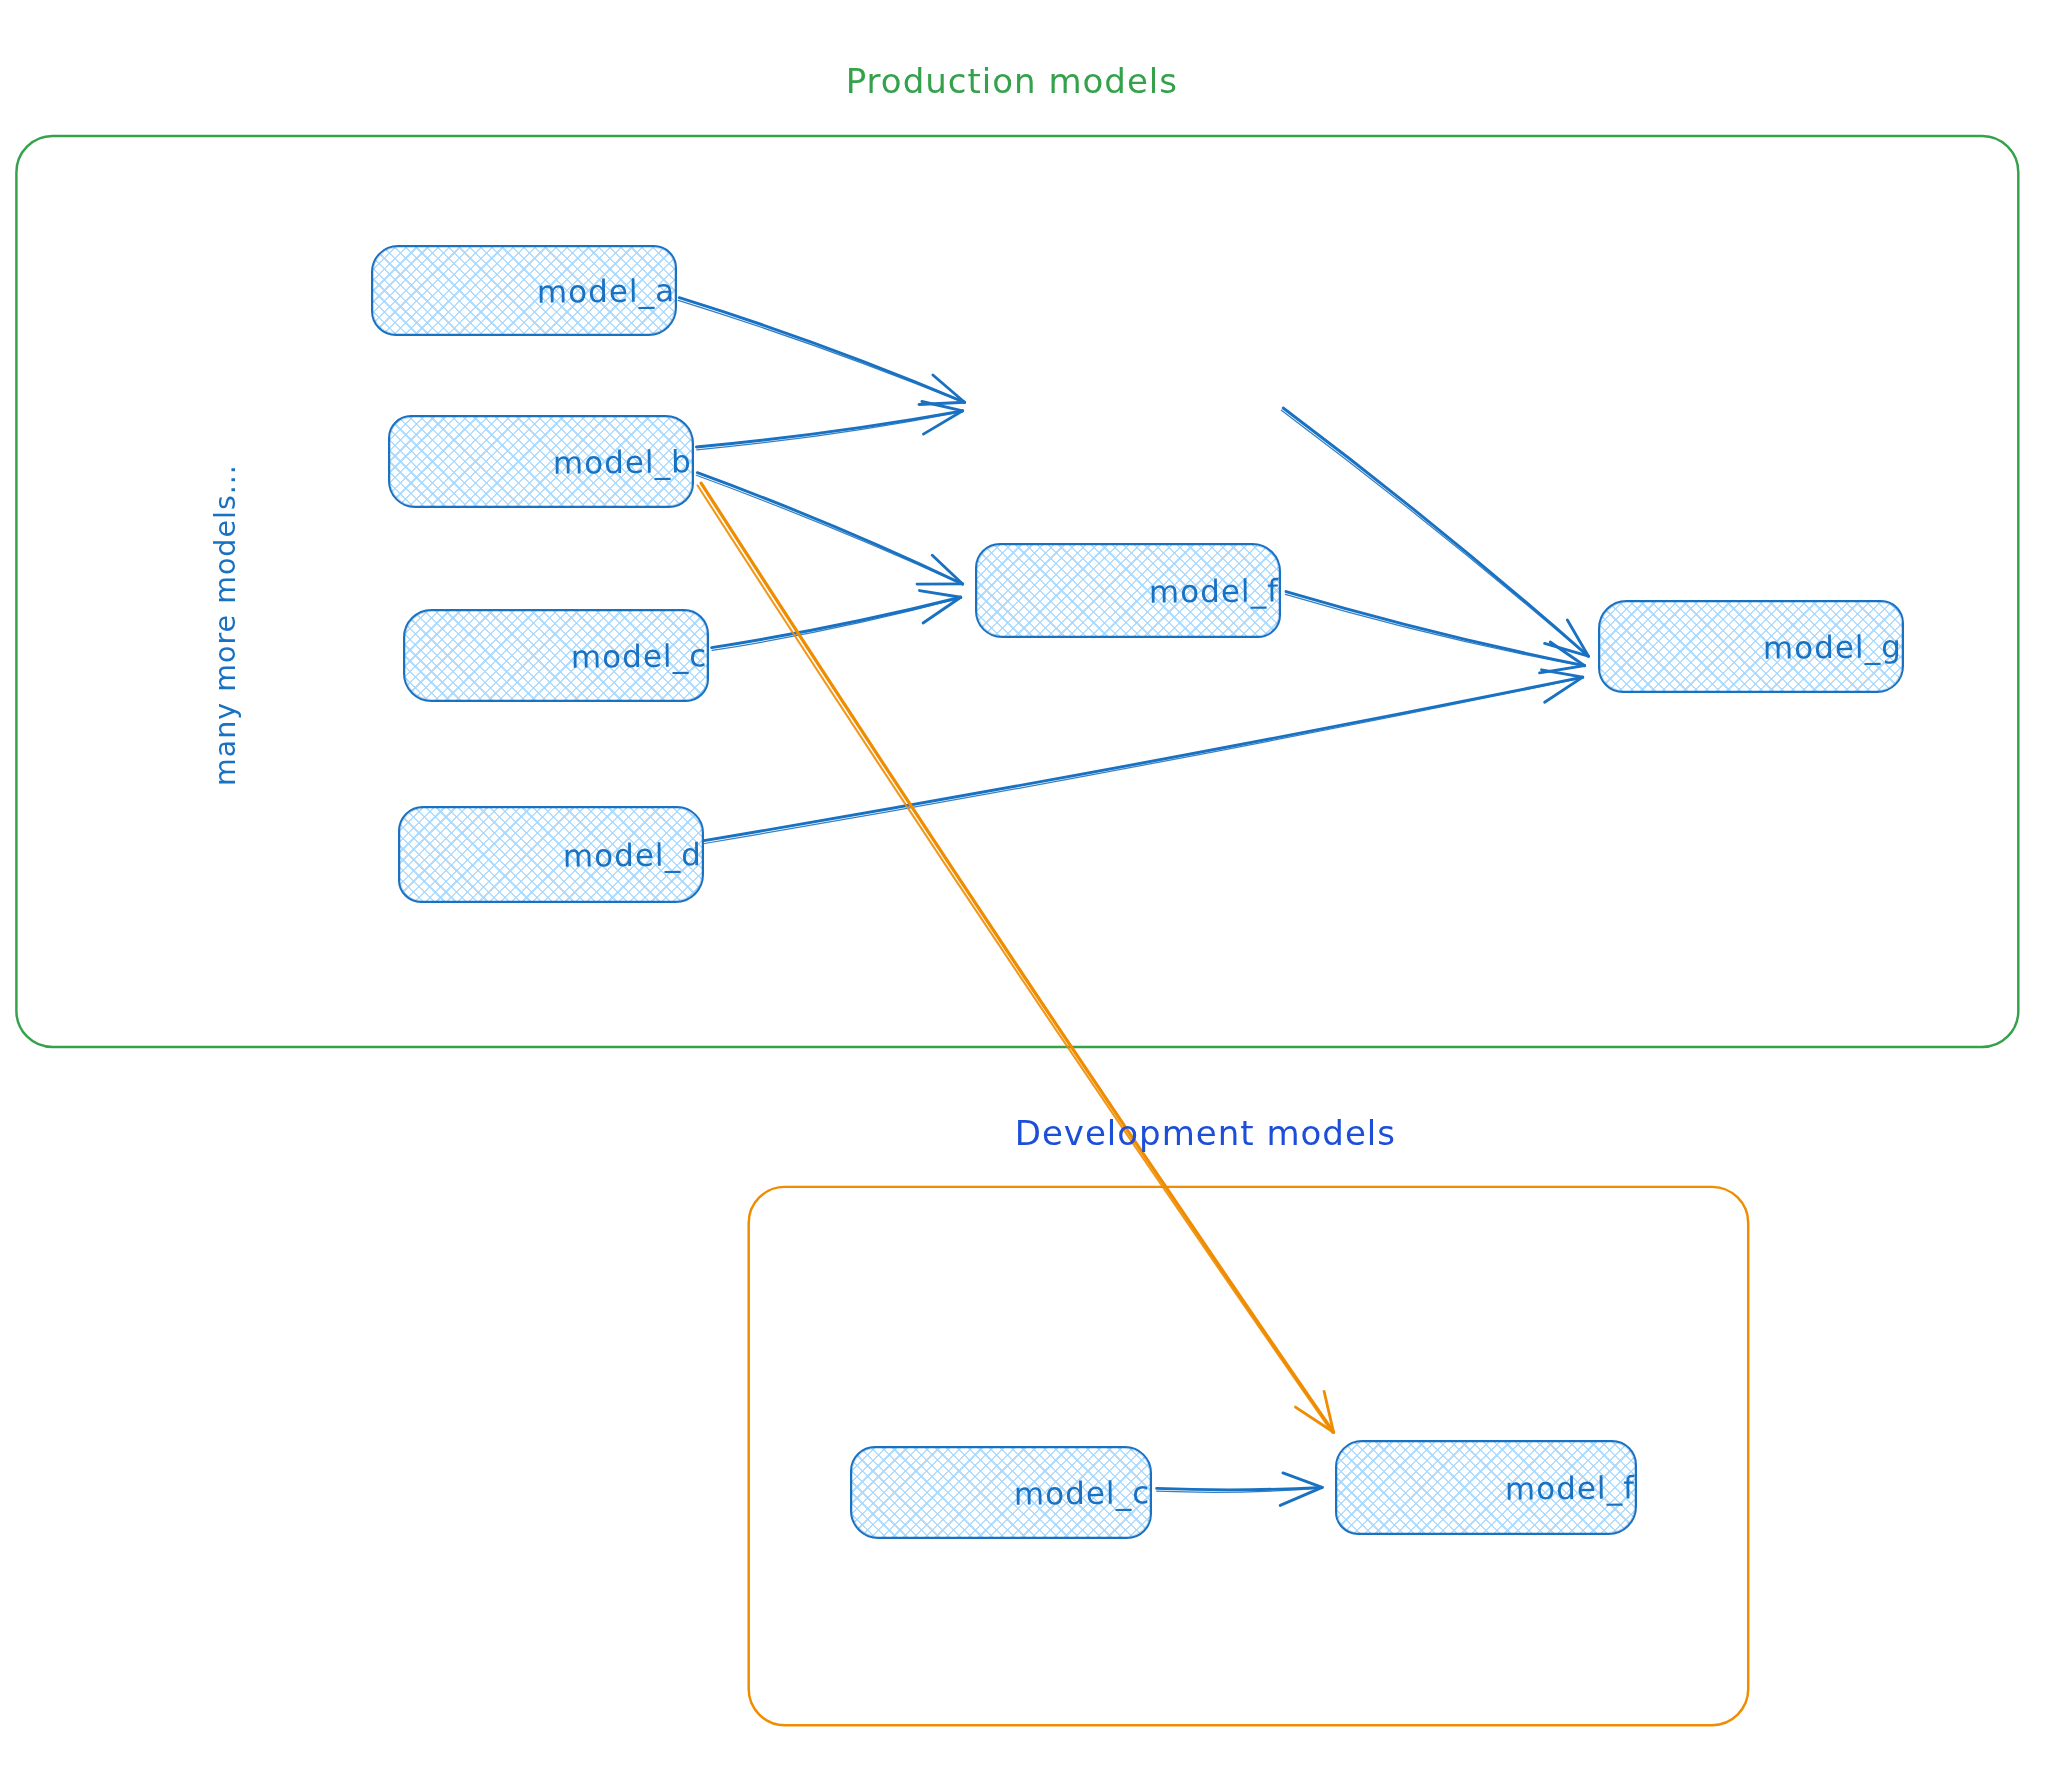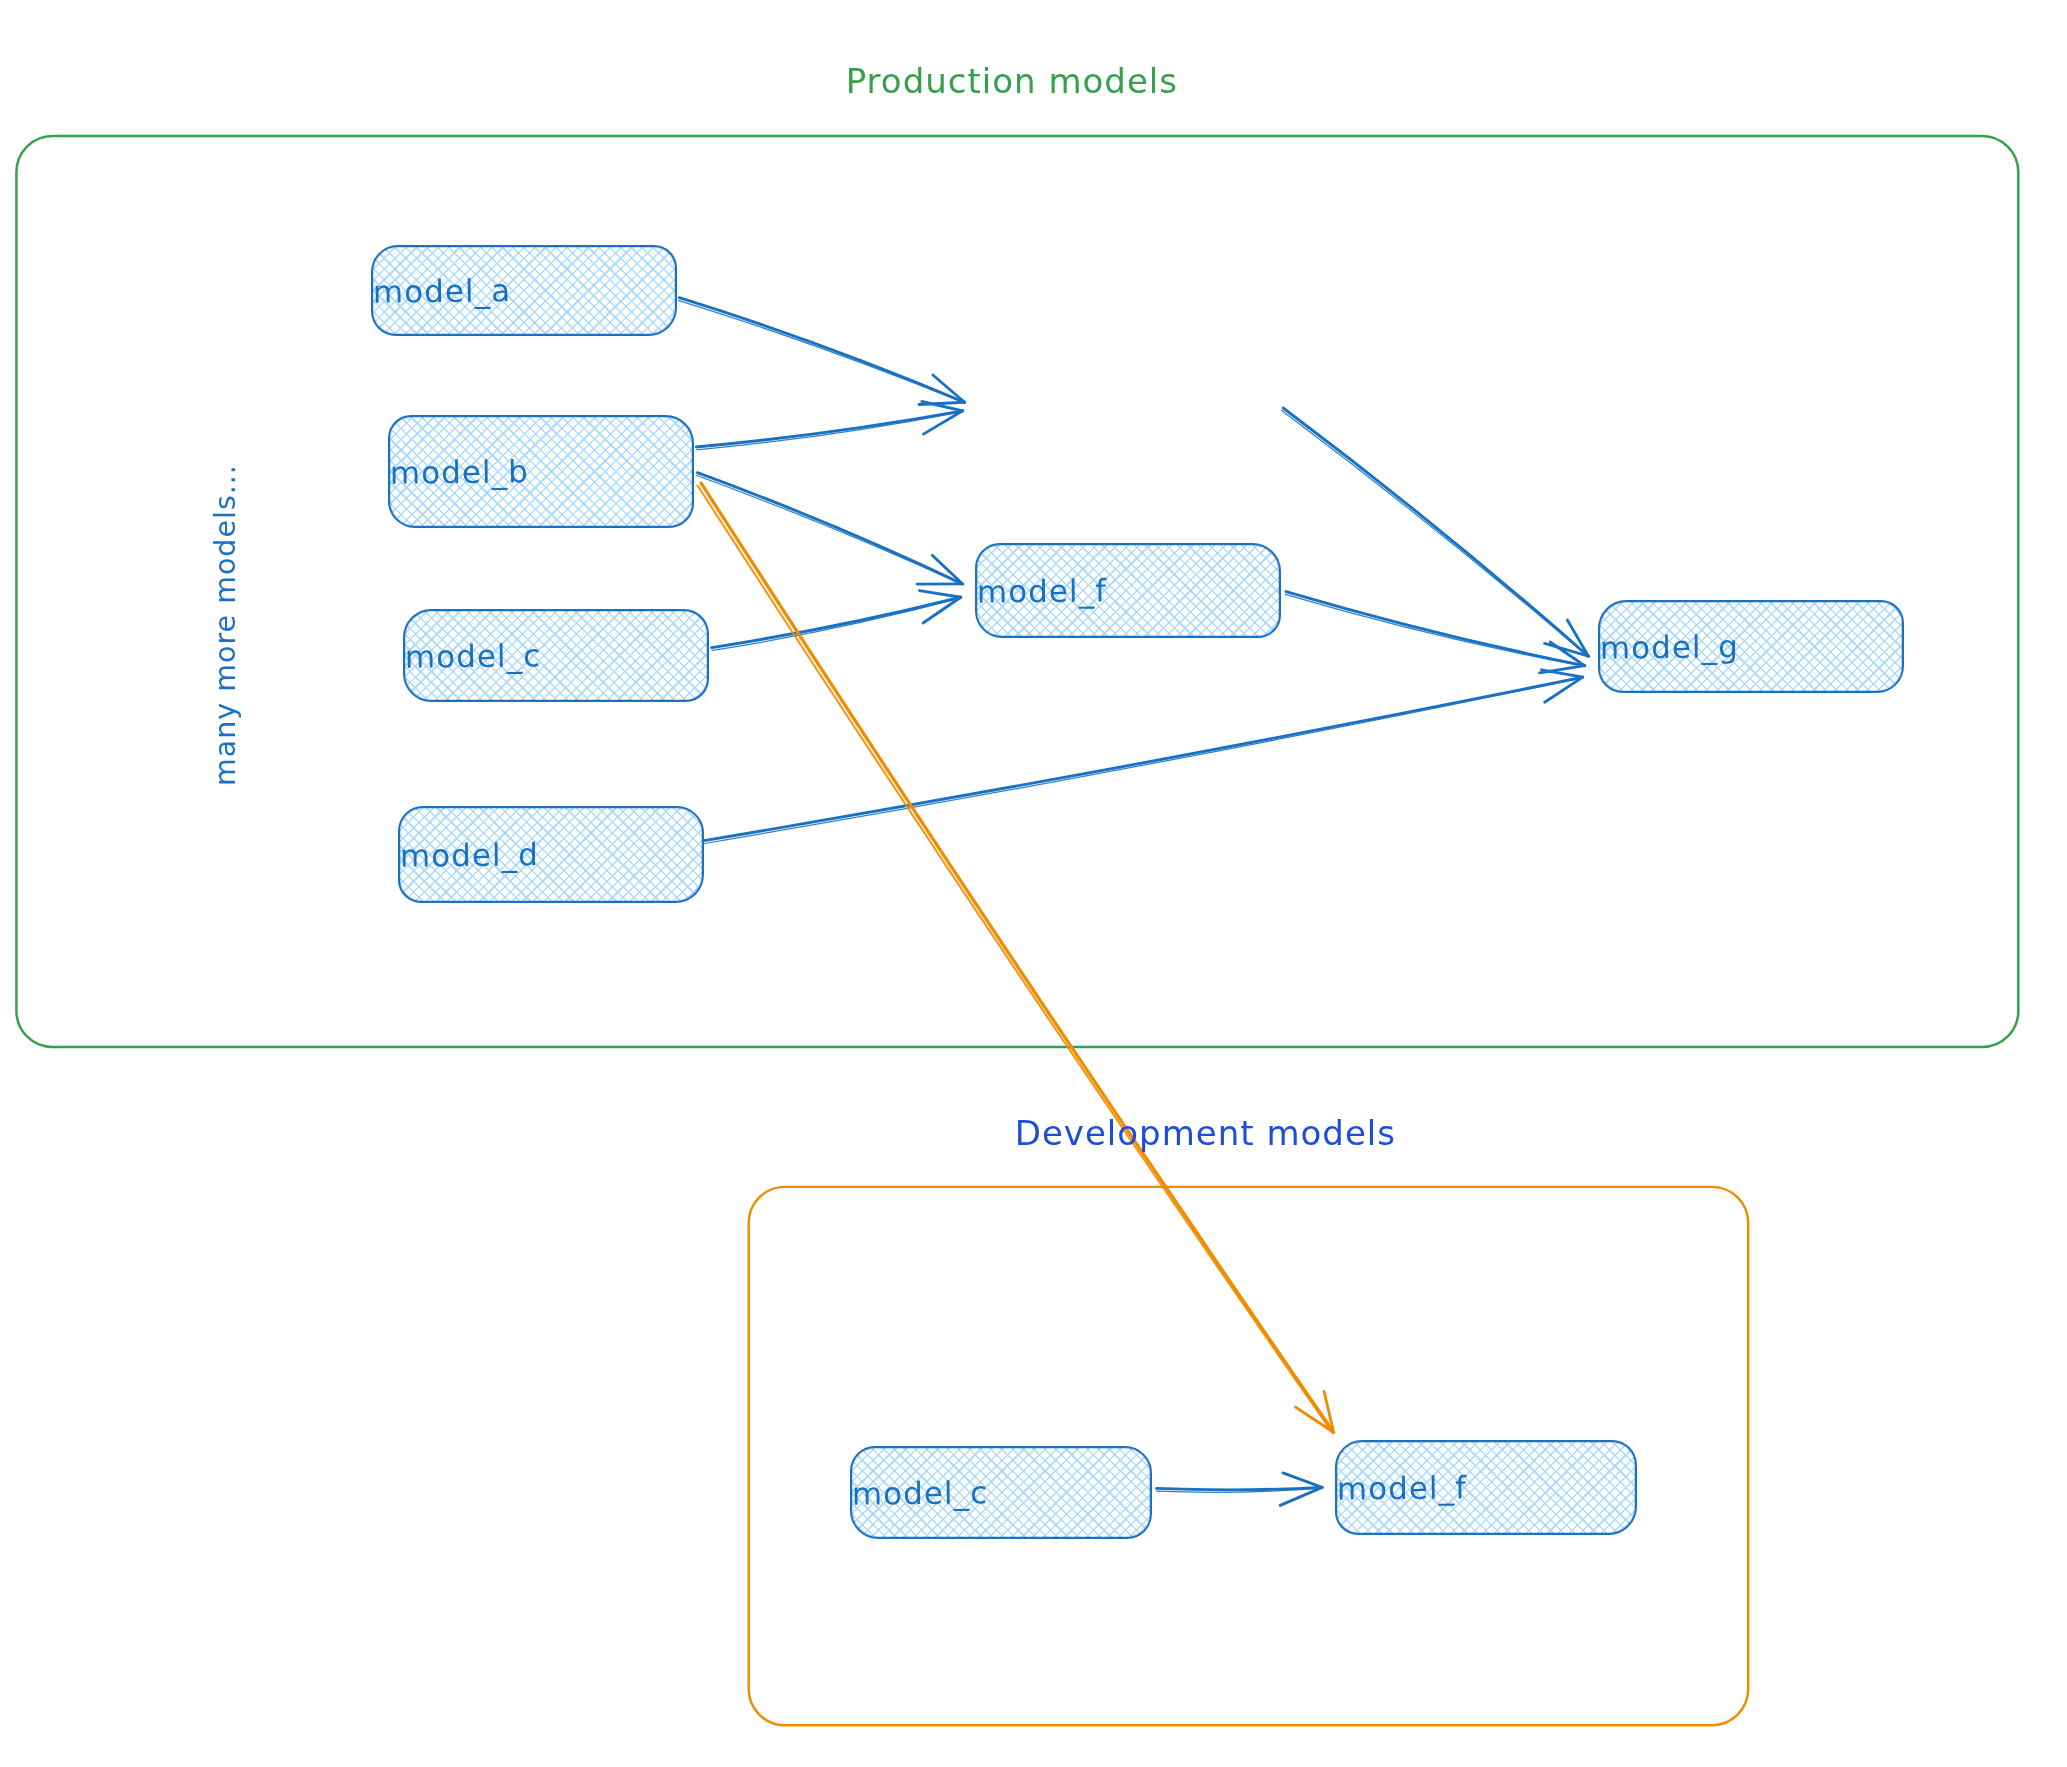--- a/index.html
+++ b/index.html
@@ -4,21 +4,21 @@
 <title>Diagram</title>
 <style>
   html,body{margin:0;padding:0;background:#ffffff;}
   .canvas{
     position:relative;width:2068px;height:1767px;background:#ffffff;overflow:hidden;
     font-family:"DejaVu Sans", sans-serif;
   }
   .layer{position:absolute;left:0;top:0;}
   .container{fill:none;stroke-width:2.6px;}
   .node{
-    position:absolute;display:flex;align-items:center;justify-content:flex-start;
+    position:absolute;display:flex;align-items:center;justify-content:flex-end;
     border:2.9px solid #1971c2;
     border-radius:27px 23px 28.5px 25px;
     background-color:#ffffff;
     background-image:
       repeating-linear-gradient(45deg, rgba(165,216,255,0.85) 0px, rgba(165,216,255,0.85) 1.6px, transparent 1.6px, transparent 7.6px),
       repeating-linear-gradient(135deg, rgba(165,216,255,0.85) 0px, rgba(165,216,255,0.85) 1.6px, transparent 1.6px, transparent 7.6px);
     box-shadow:0 0 0 1px rgba(25,113,194,0.25) inset;
     box-sizing:border-box;
   }
   .node-label{
@@ -96,21 +96,21 @@
         <path d="M 1216 1565 Q 1303.0229881261075 1568.4999339427118 1390 1564" stroke="#1971c2" stroke-width="3" opacity="1"></path>
         <path d="M 1216.0172410945806 1567.999950457034 Q 1303.0402292206882 1571.4998843997457 1390.0043102736452 1564.7499876142585" stroke="#1971c2" stroke-width="1.3" opacity="0.9"></path>
         <path d="M 1390 1564 L 1348.7321404395504 1548.736849365252" stroke="#1971c2" stroke-width="3" opacity="1"></path>
         <path d="M 1390 1564 L 1345.8972263768987 1582.9458533391737" stroke="#1971c2" stroke-width="3" opacity="1"></path>
       </g>
   </svg>
 
   <div class="node" style="left:371px;top:245px;width:306px;height:91px">
     <span class="node-label">model_a</span>
   </div>
-  <div class="node" style="left:388px;top:415px;width:306px;height:113px;border-radius:23px 28.5px 25px 27px">
+  <div class="node" style="left:388px;top:415px;width:306px;height:93px;border-radius:23px 28.5px 25px 27px">
     <span class="node-label">model_b</span>
   </div>
   <div class="node" style="left:403px;top:609px;width:306px;height:93px;border-radius:28.5px 25px 23px 28.5px">
     <span class="node-label">model_c</span>
   </div>
   <div class="node" style="left:398px;top:806px;width:306px;height:97px;border-radius:25px 27px 28.5px 23px">
     <span class="node-label">model_d</span>
   </div>
   <div class="node" style="left:975px;top:543px;width:306px;height:95px;border-radius:25px 28.5px 23px 27px">
     <span class="node-label">model_f</span>

